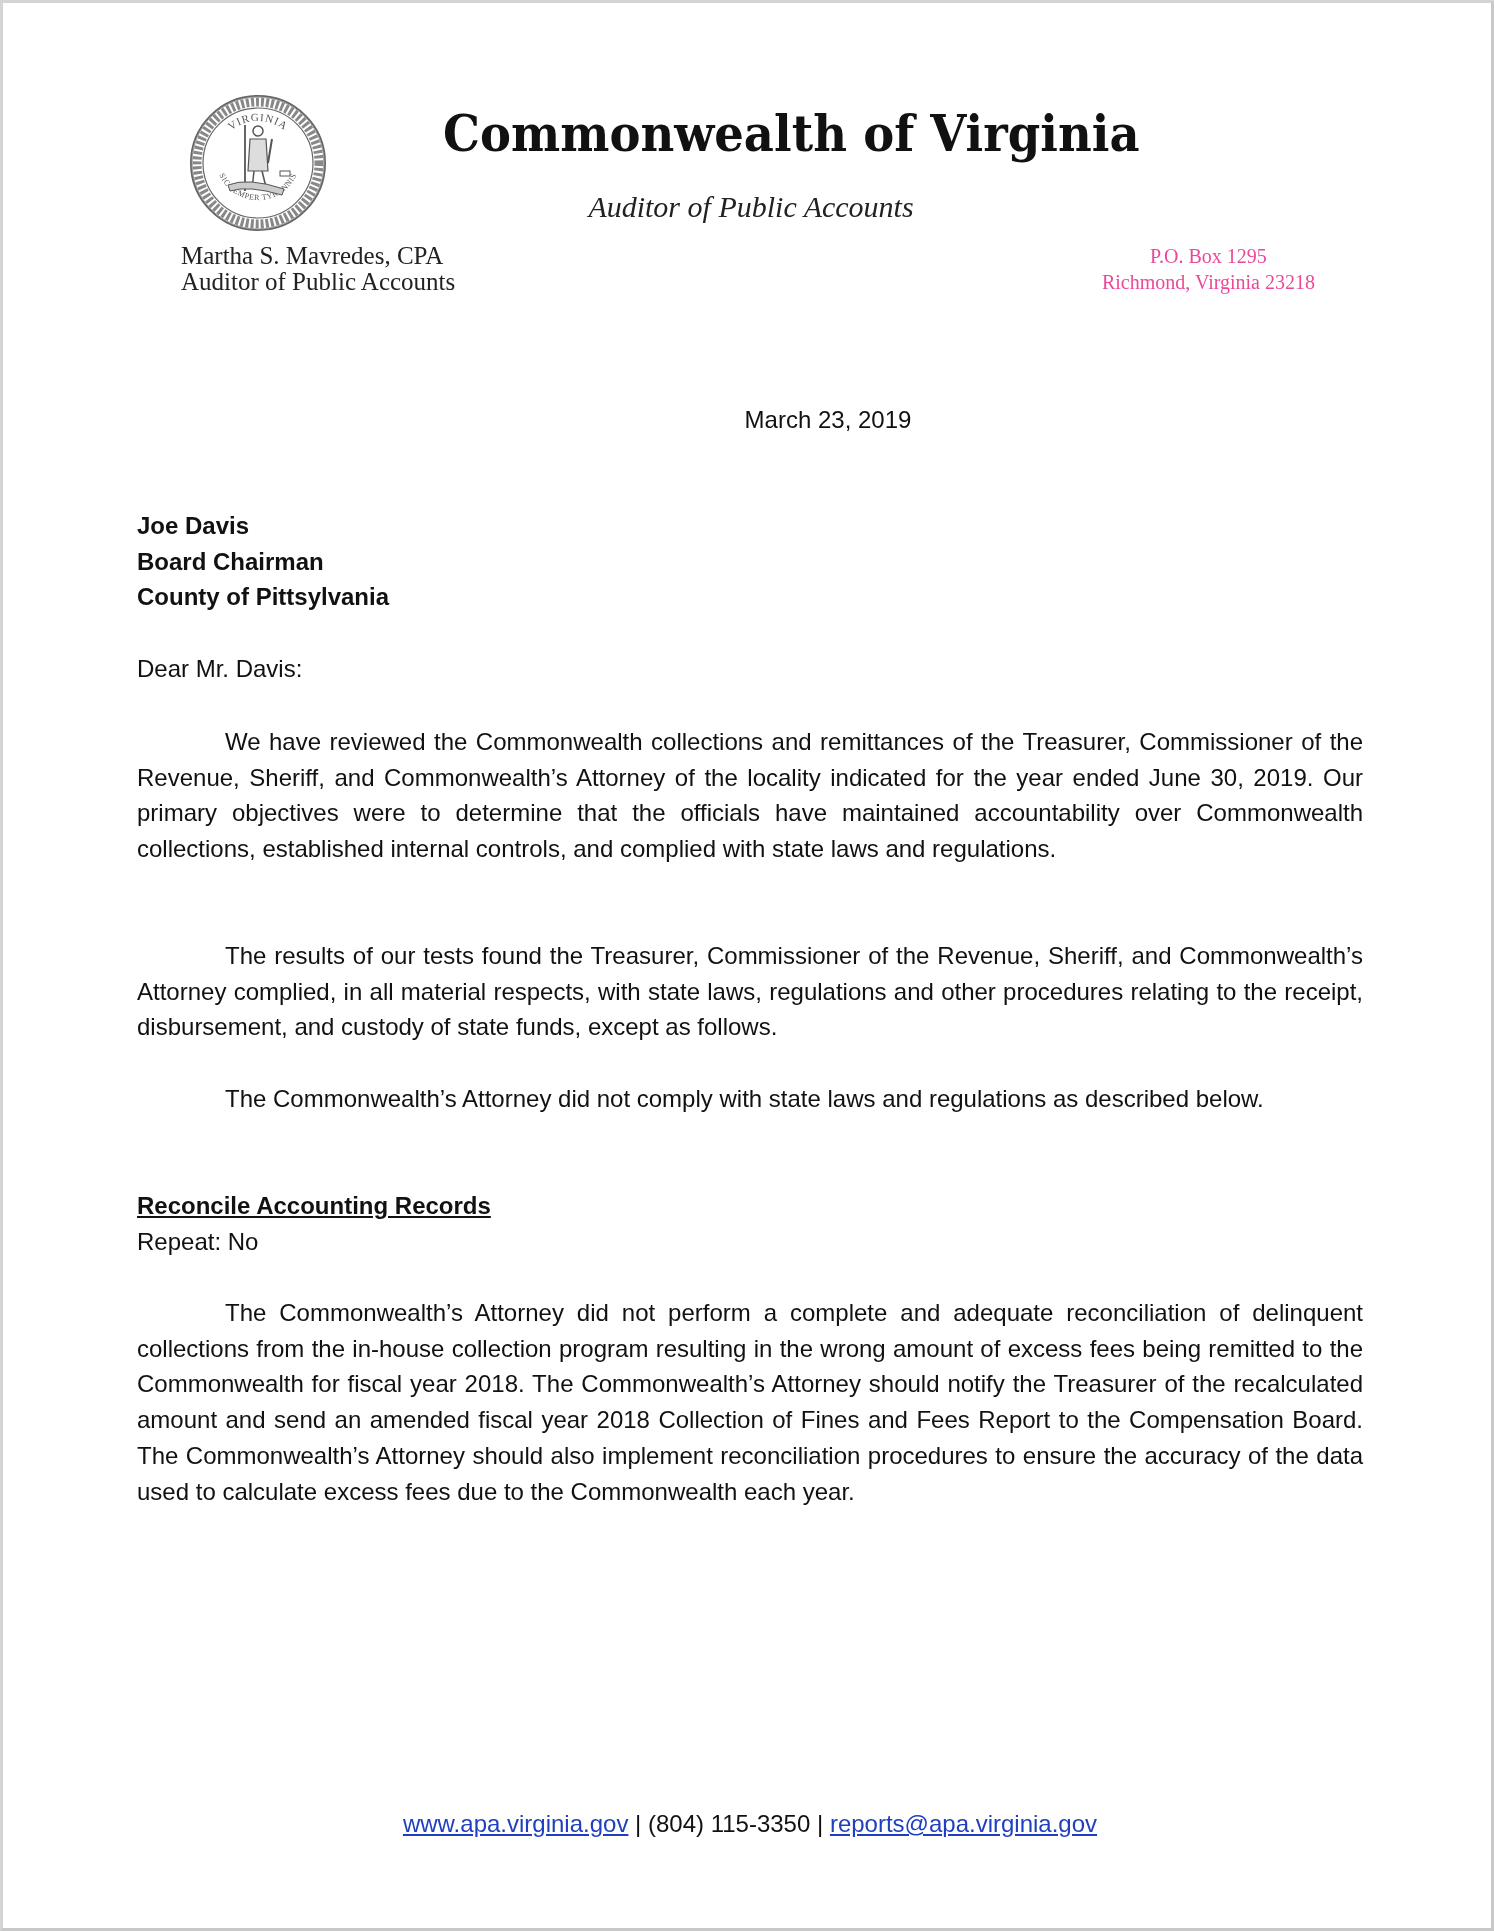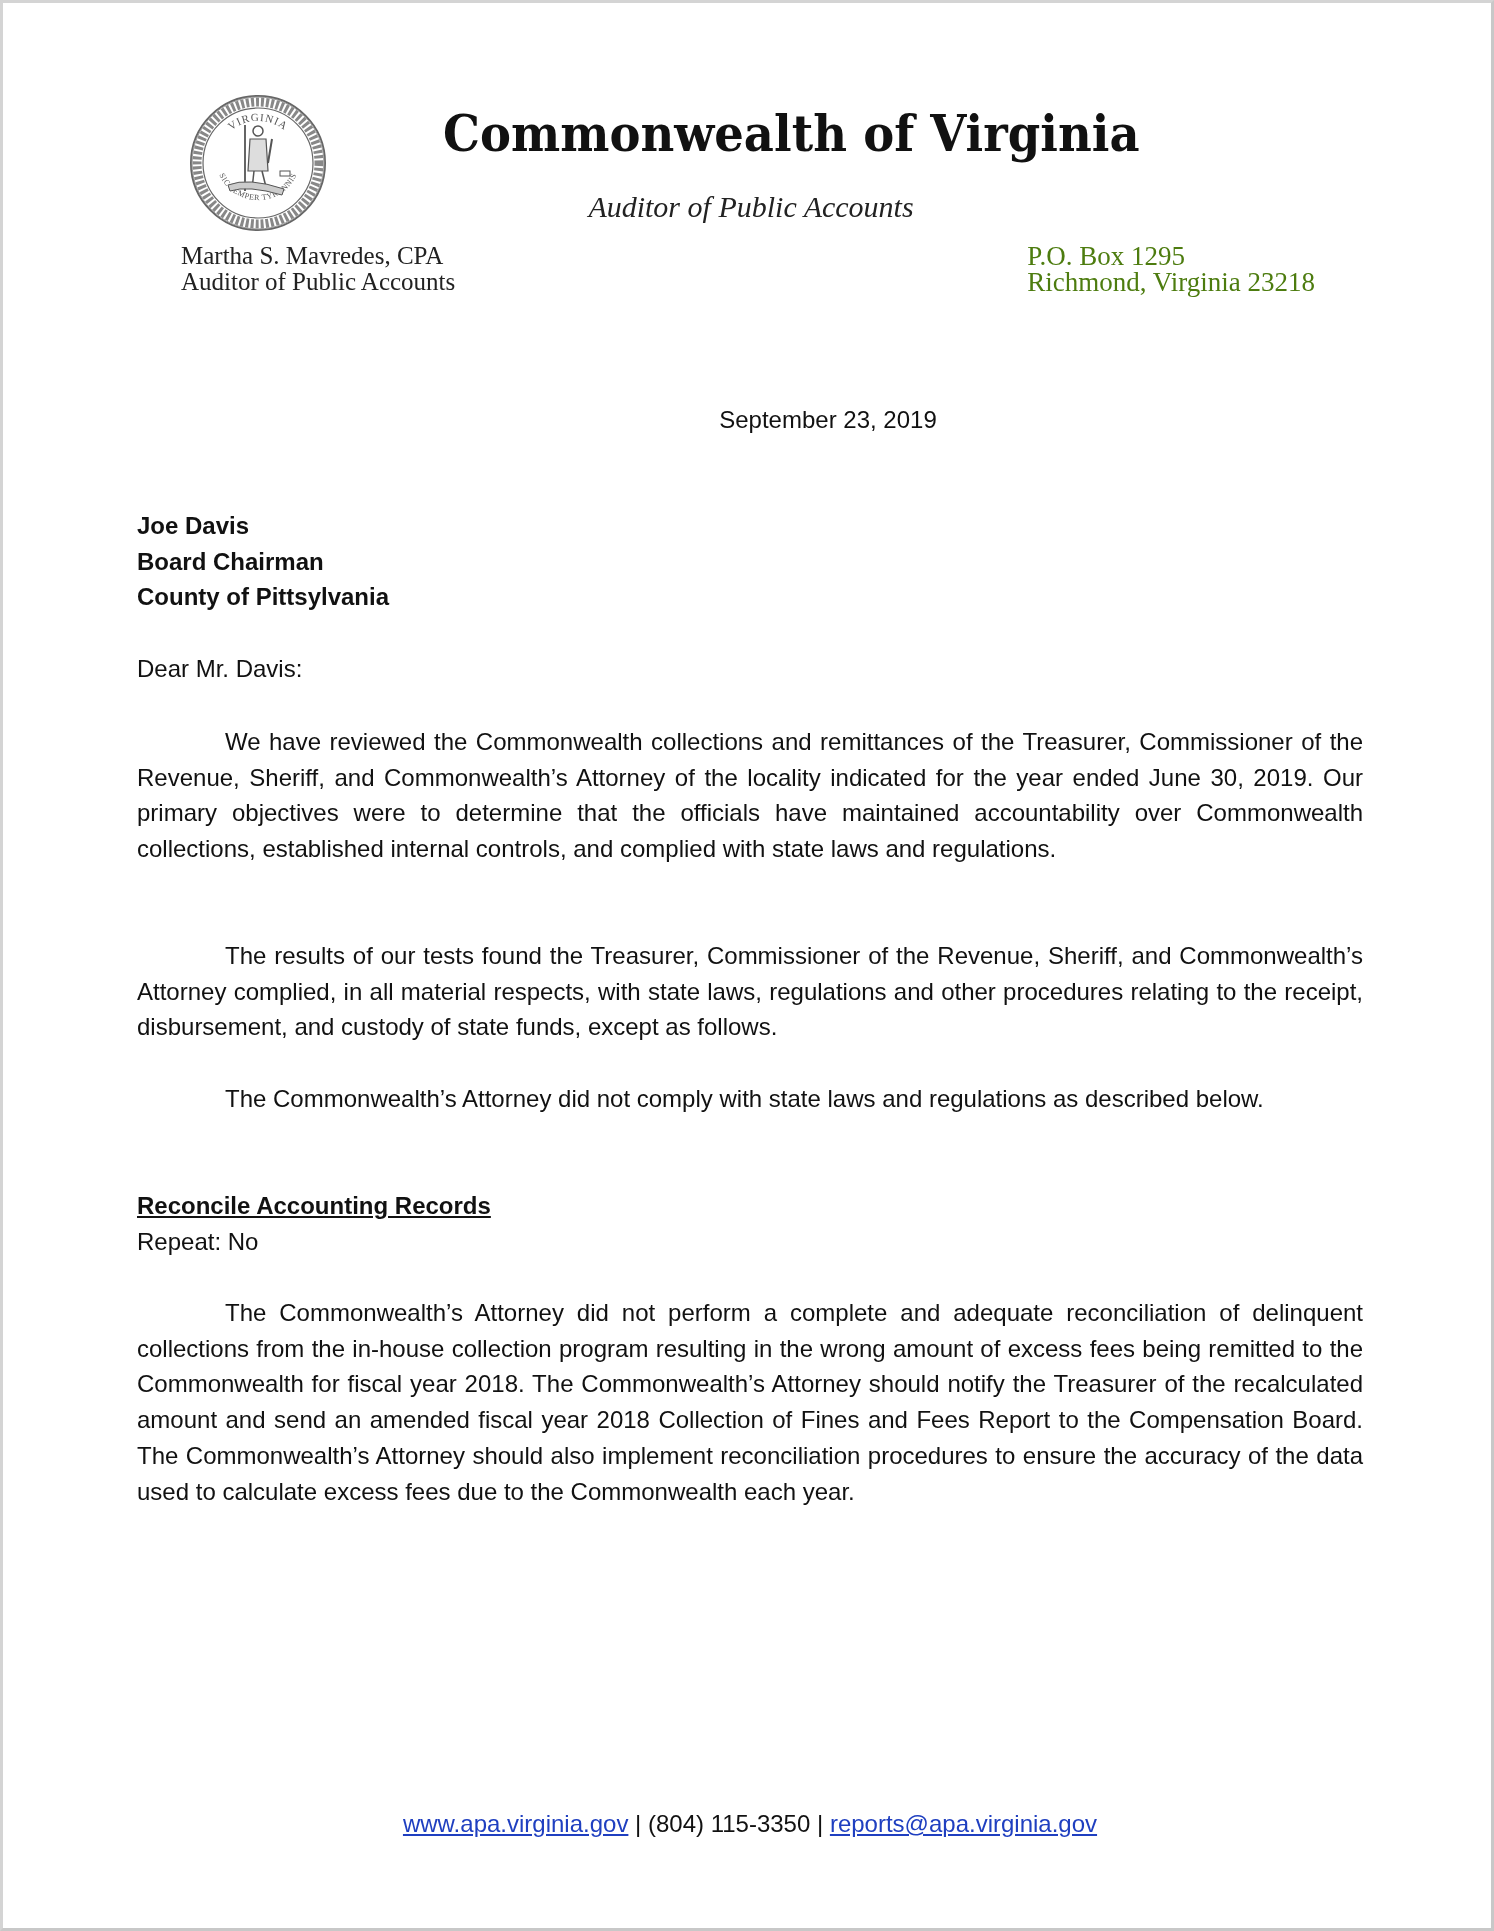--- a/index.html
+++ b/index.html
@@ -25,22 +25,22 @@
   .subtitle {
     left: 440px; top: 186px; width: 616px; text-align: center;
     font-family: "Liberation Serif", serif; font-style: italic;
     font-size: 30px; line-height: 36px; color: #222;
   }
   .hdr-left {
     left: 178px; top: 240px;
     font-family: "Liberation Serif", serif; font-size: 25px; line-height: 26px; color: #222;
   }
   .hdr-right {
-    right: 176px; top: 240px; text-align: left;
-    font-family: "Liberation Serif", serif; font-size: 27px; line-height: 26px; color: #4d7c0f;
+    right: 176px; top: 240px; text-align: center;
+    font-family: "Liberation Serif", serif; font-size: 20px; line-height: 26px; color: #ec4899;
   }
   .body-text {
     font-family: "Liberation Sans", sans-serif; font-size: 24px; color: #111;
     line-height: 35.7px;
   }
   .date { left: 0; width: 1494px; text-align: center; top: 399px; }
   .date span { margin-left: 156px; }
   .address { left: 134px; top: 505px; font-weight: bold; }
   .salutation { left: 134px; top: 648px; }
   .para {
@@ -97,21 +97,21 @@
     <div>Martha S. Mavredes, CPA</div>
     <div>Auditor of Public Accounts</div>
   </div>
 
   <div class="abs hdr-right">
     <div>P.O. Box 1295</div>
     <div>Richmond, Virginia 23218</div>
   </div>
 
   <div class="abs body-text date">
-    <span>September 23, 2019</span>
+    <span>March 23, 2019</span>
   </div>
 
   <div class="abs body-text address">
     <div>Joe Davis</div>
     <div>Board Chairman</div>
     <div>County of Pittsylvania</div>
   </div>
 
   <div class="abs body-text salutation">Dear Mr. Davis:</div>
 

